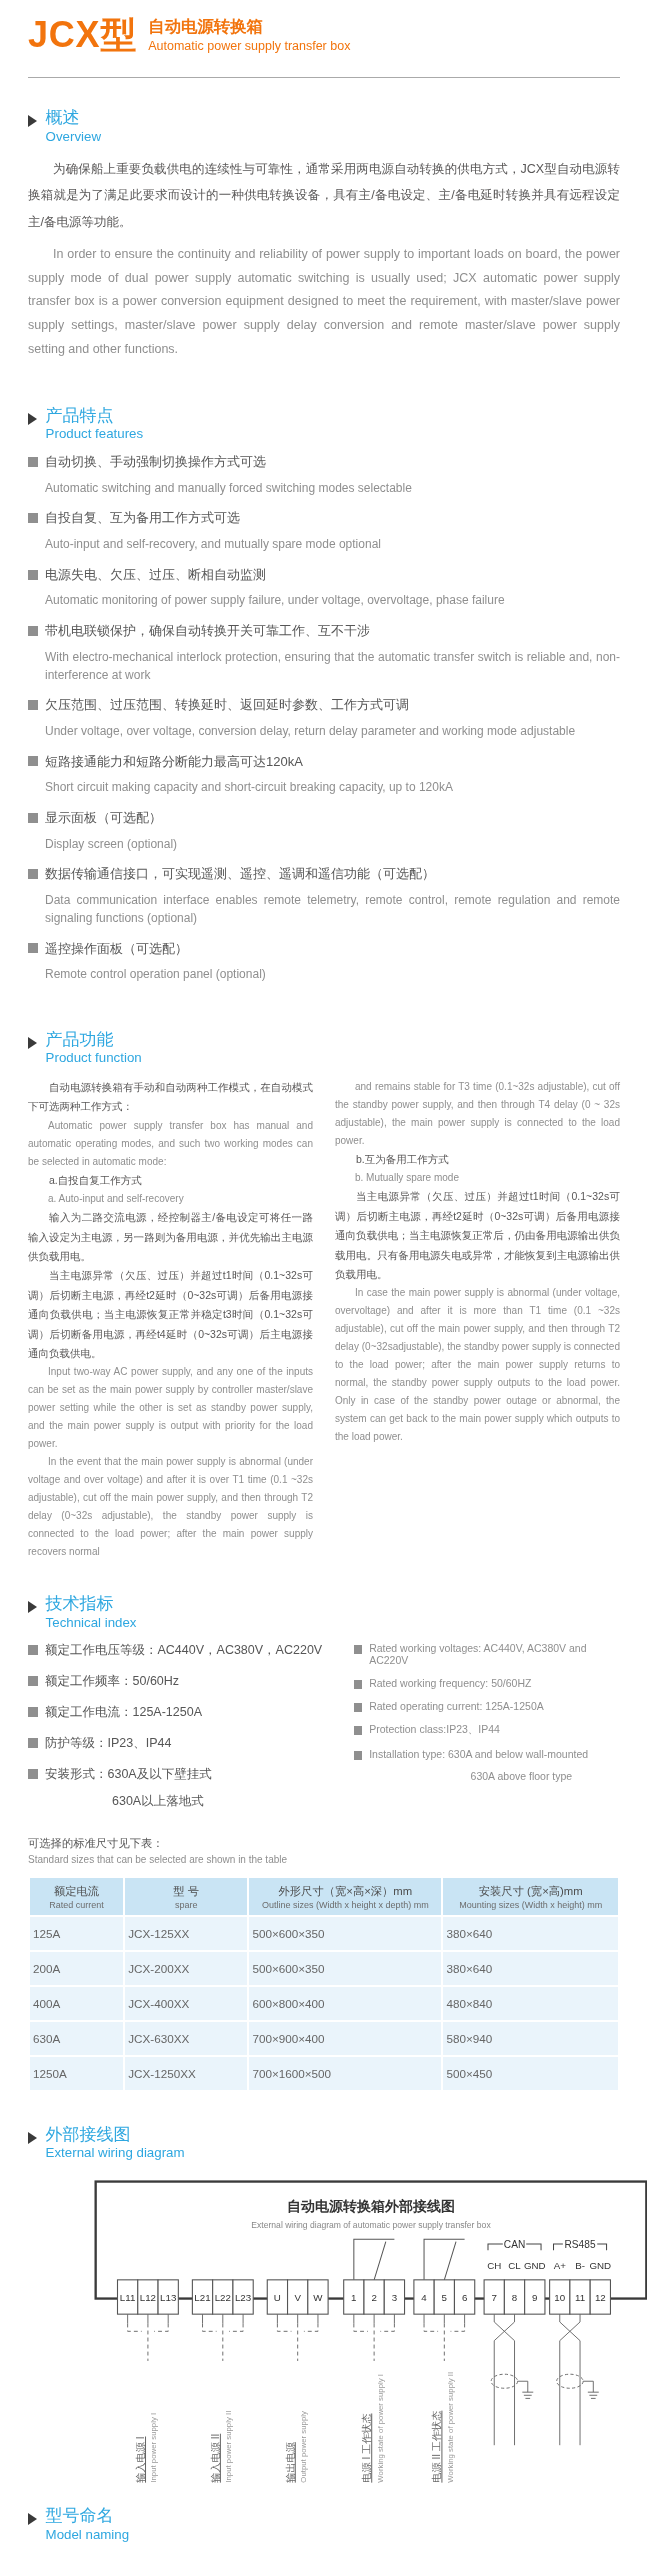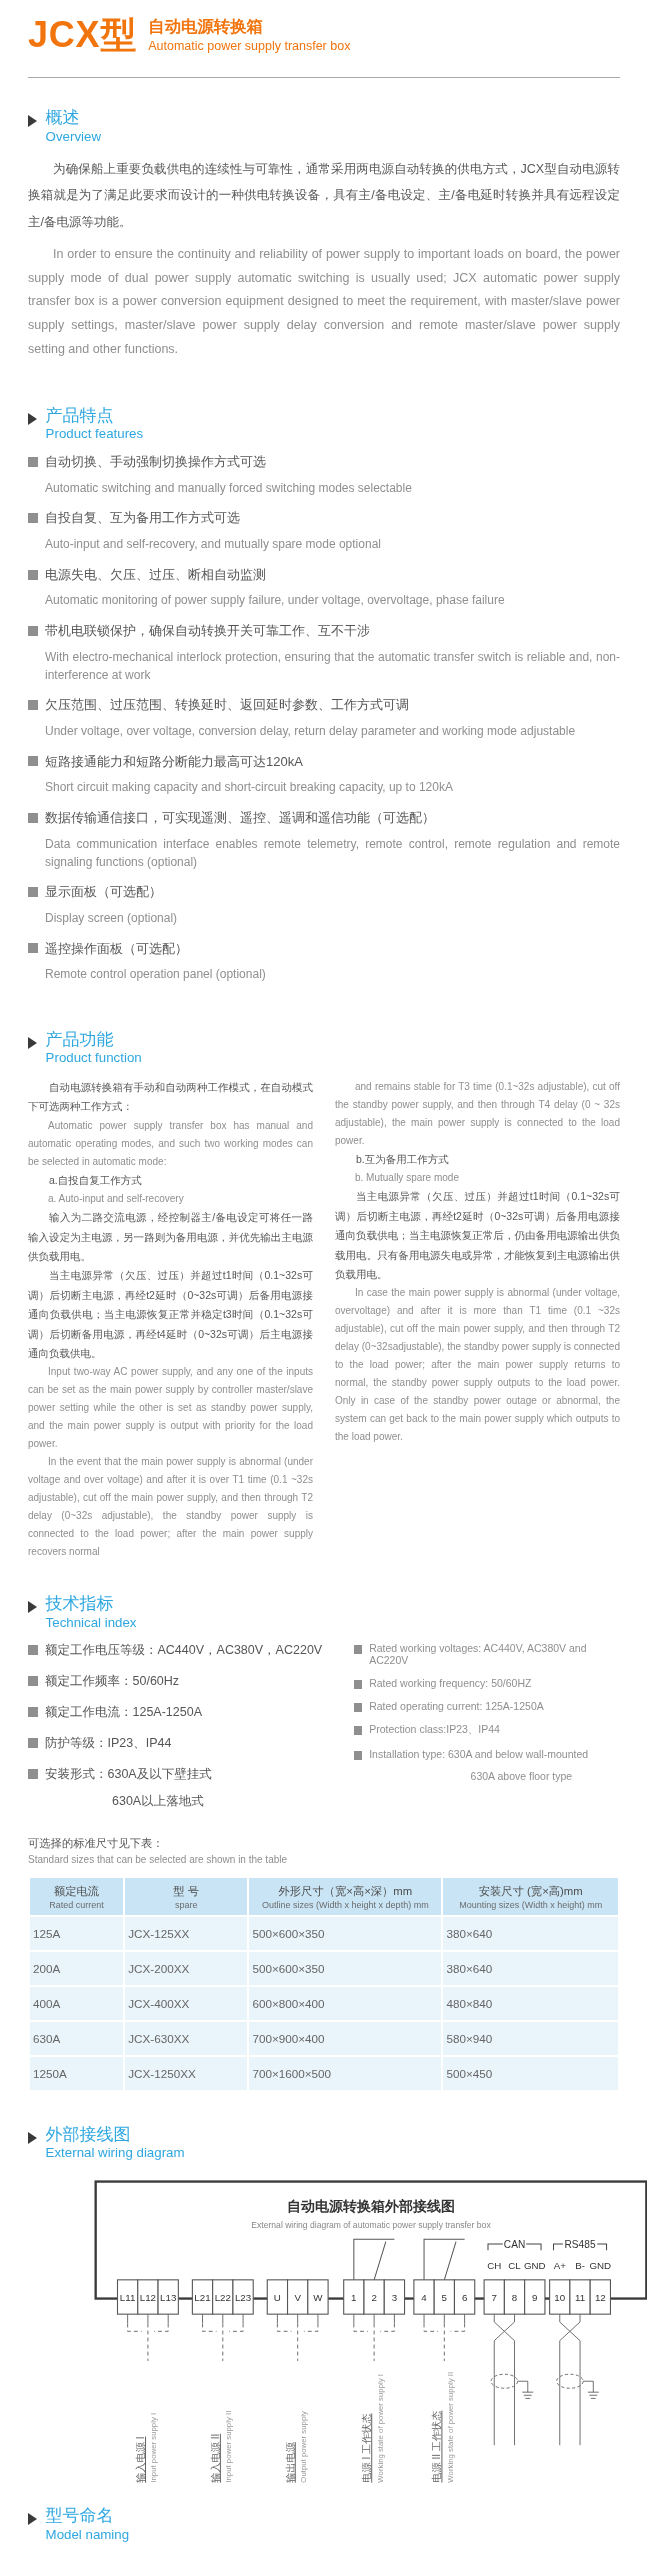--- a/index.html
+++ b/index.html
@@ -139,30 +139,30 @@
     <div class="feat">
         <div class="feat-zh">
           <span class="sq"></span>
           <span>短路接通能力和短路分断能力最高可达120kA</span>
         </div>
         <div class="feat-en">Short circuit making capacity and short-circuit breaking capacity, up to 120kA</div>
       </div>
     <div class="feat">
         <div class="feat-zh">
           <span class="sq"></span>
+          <span>显示面板（可选配）</span>
+        </div>
+        <div class="feat-en">Display screen (optional)</div>
+      </div>
+    <div class="feat">
+        <div class="feat-zh">
+          <span class="sq"></span>
           <span>数据传输通信接口，可实现遥测、遥控、遥调和遥信功能（可选配）</span>
         </div>
         <div class="feat-en">Data communication interface enables remote telemetry, remote control, remote regulation and remote signaling functions (optional)</div>
-      </div>
-    <div class="feat">
-        <div class="feat-zh">
-          <span class="sq"></span>
-          <span>显示面板（可选配）</span>
-        </div>
-        <div class="feat-en">Display screen (optional)</div>
       </div>
     <div class="feat">
         <div class="feat-zh">
           <span class="sq"></span>
           <span>遥控操作面板（可选配）</span>
         </div>
         <div class="feat-en">Remote control operation panel (optional)</div>
       </div>
   </div>
 

